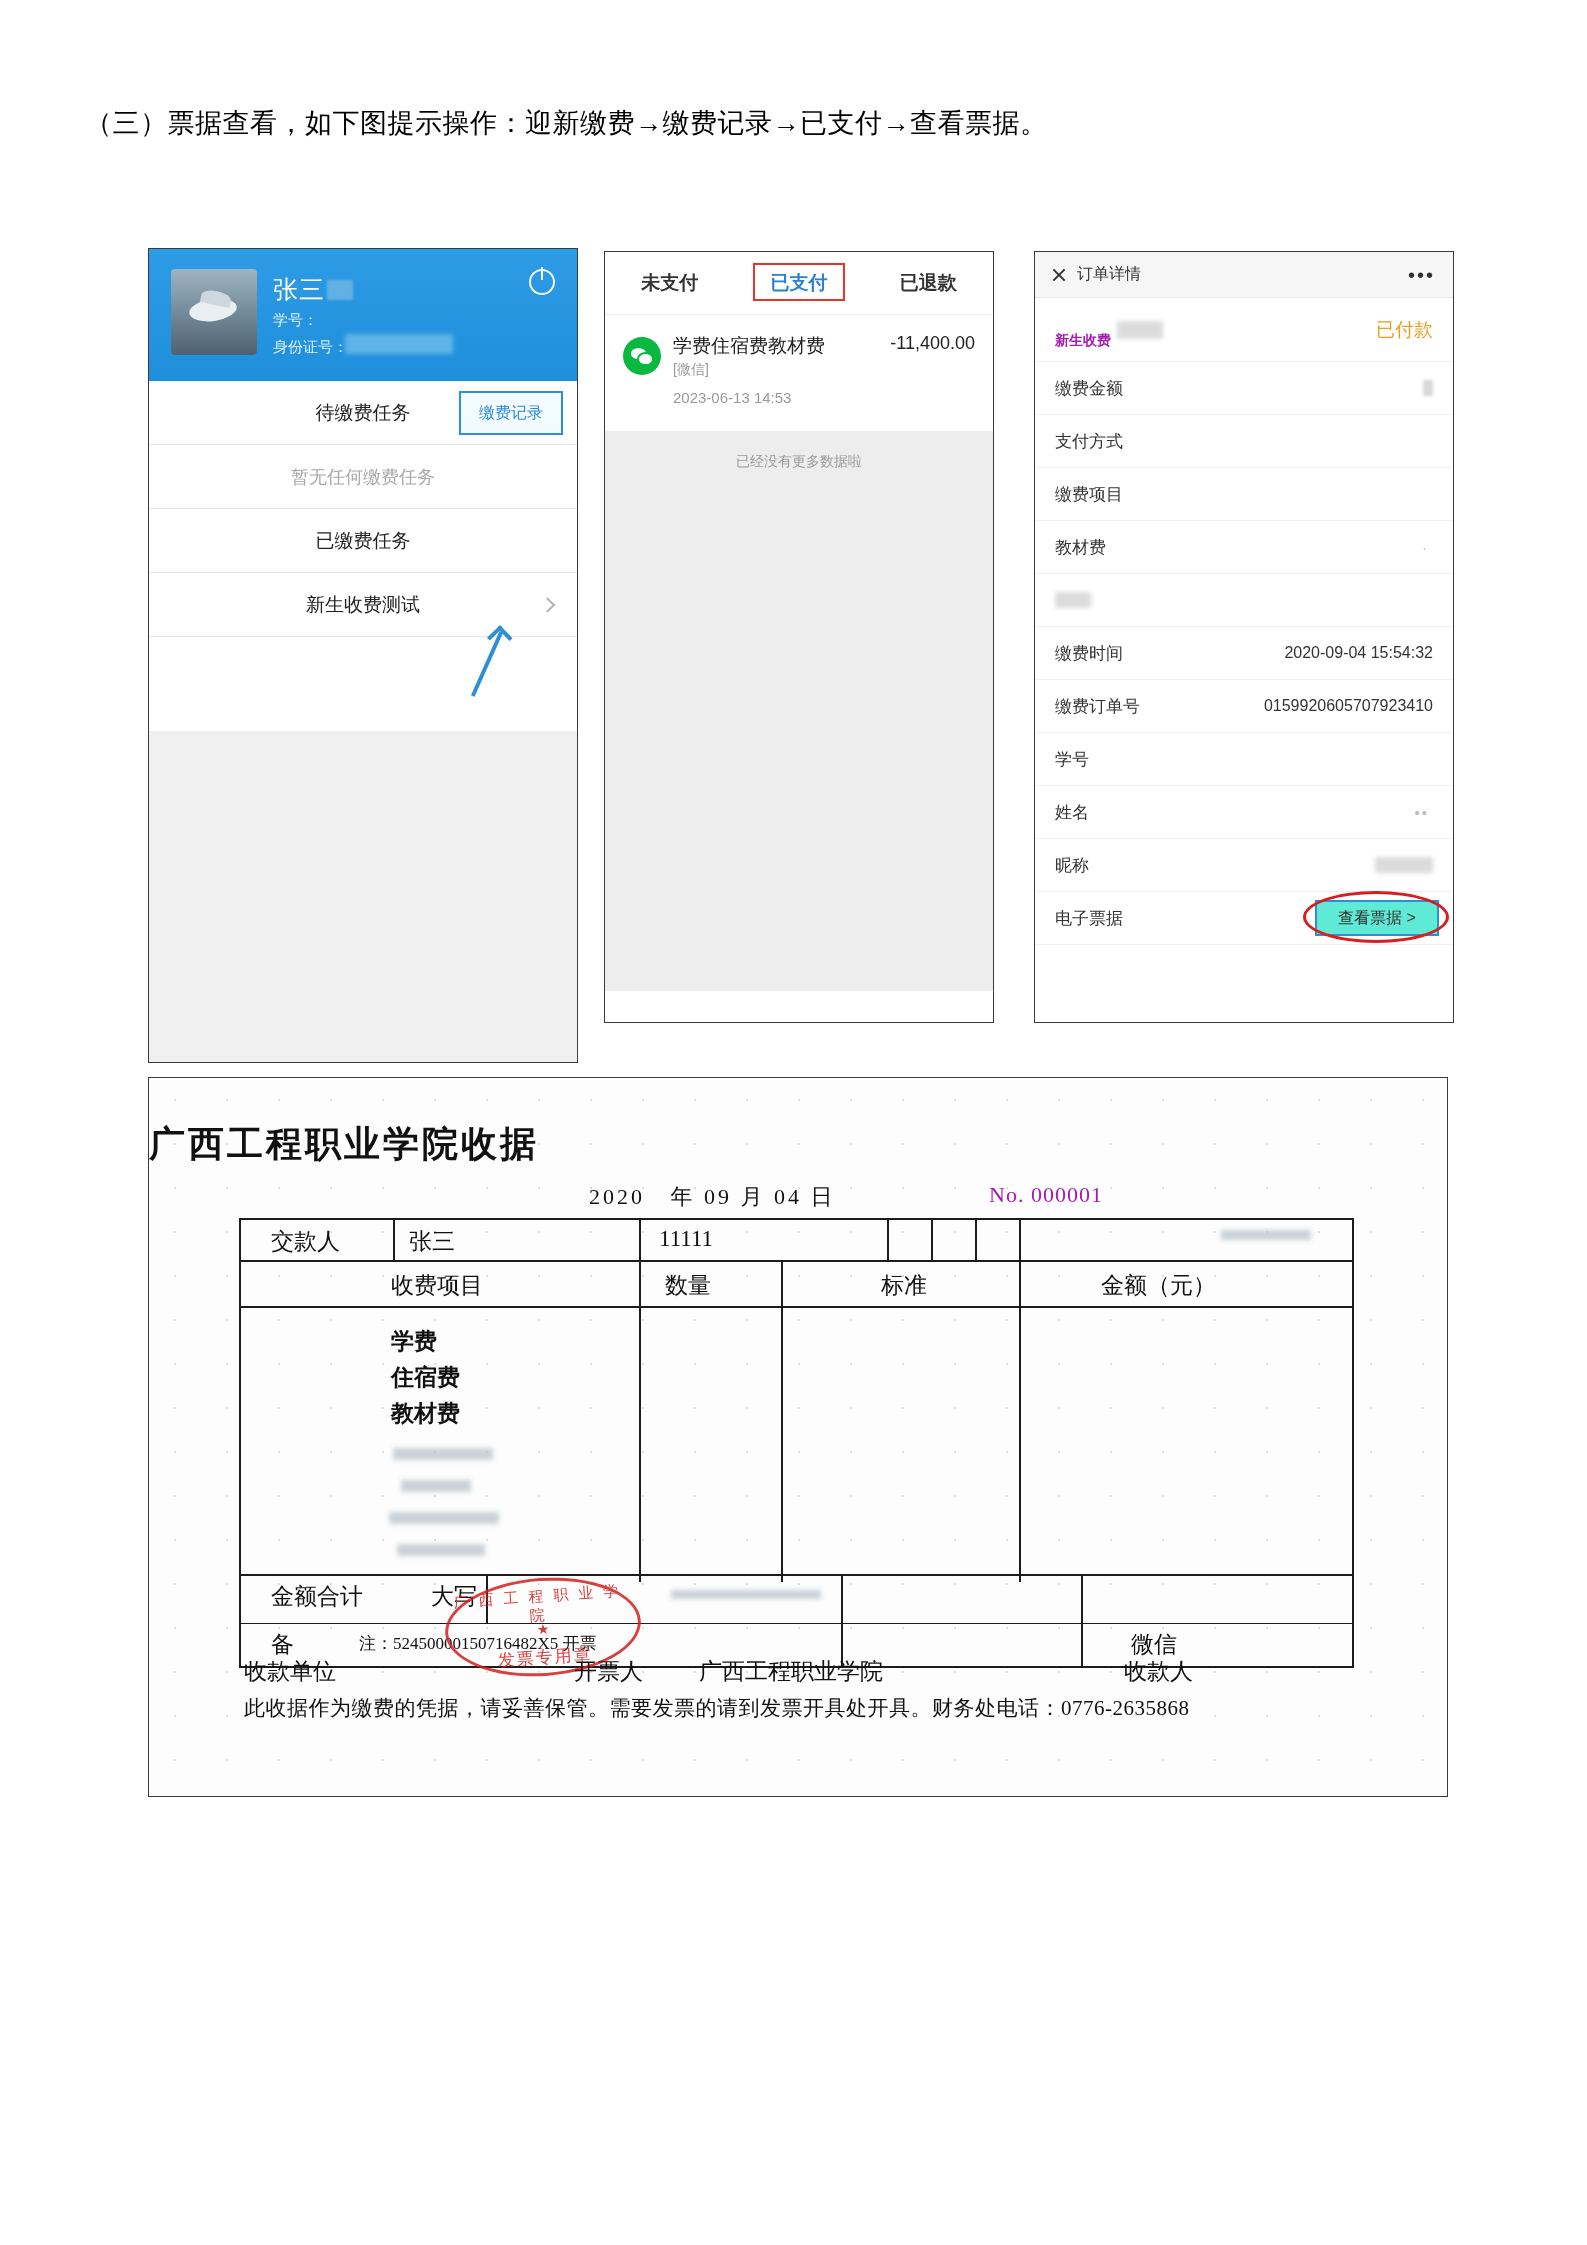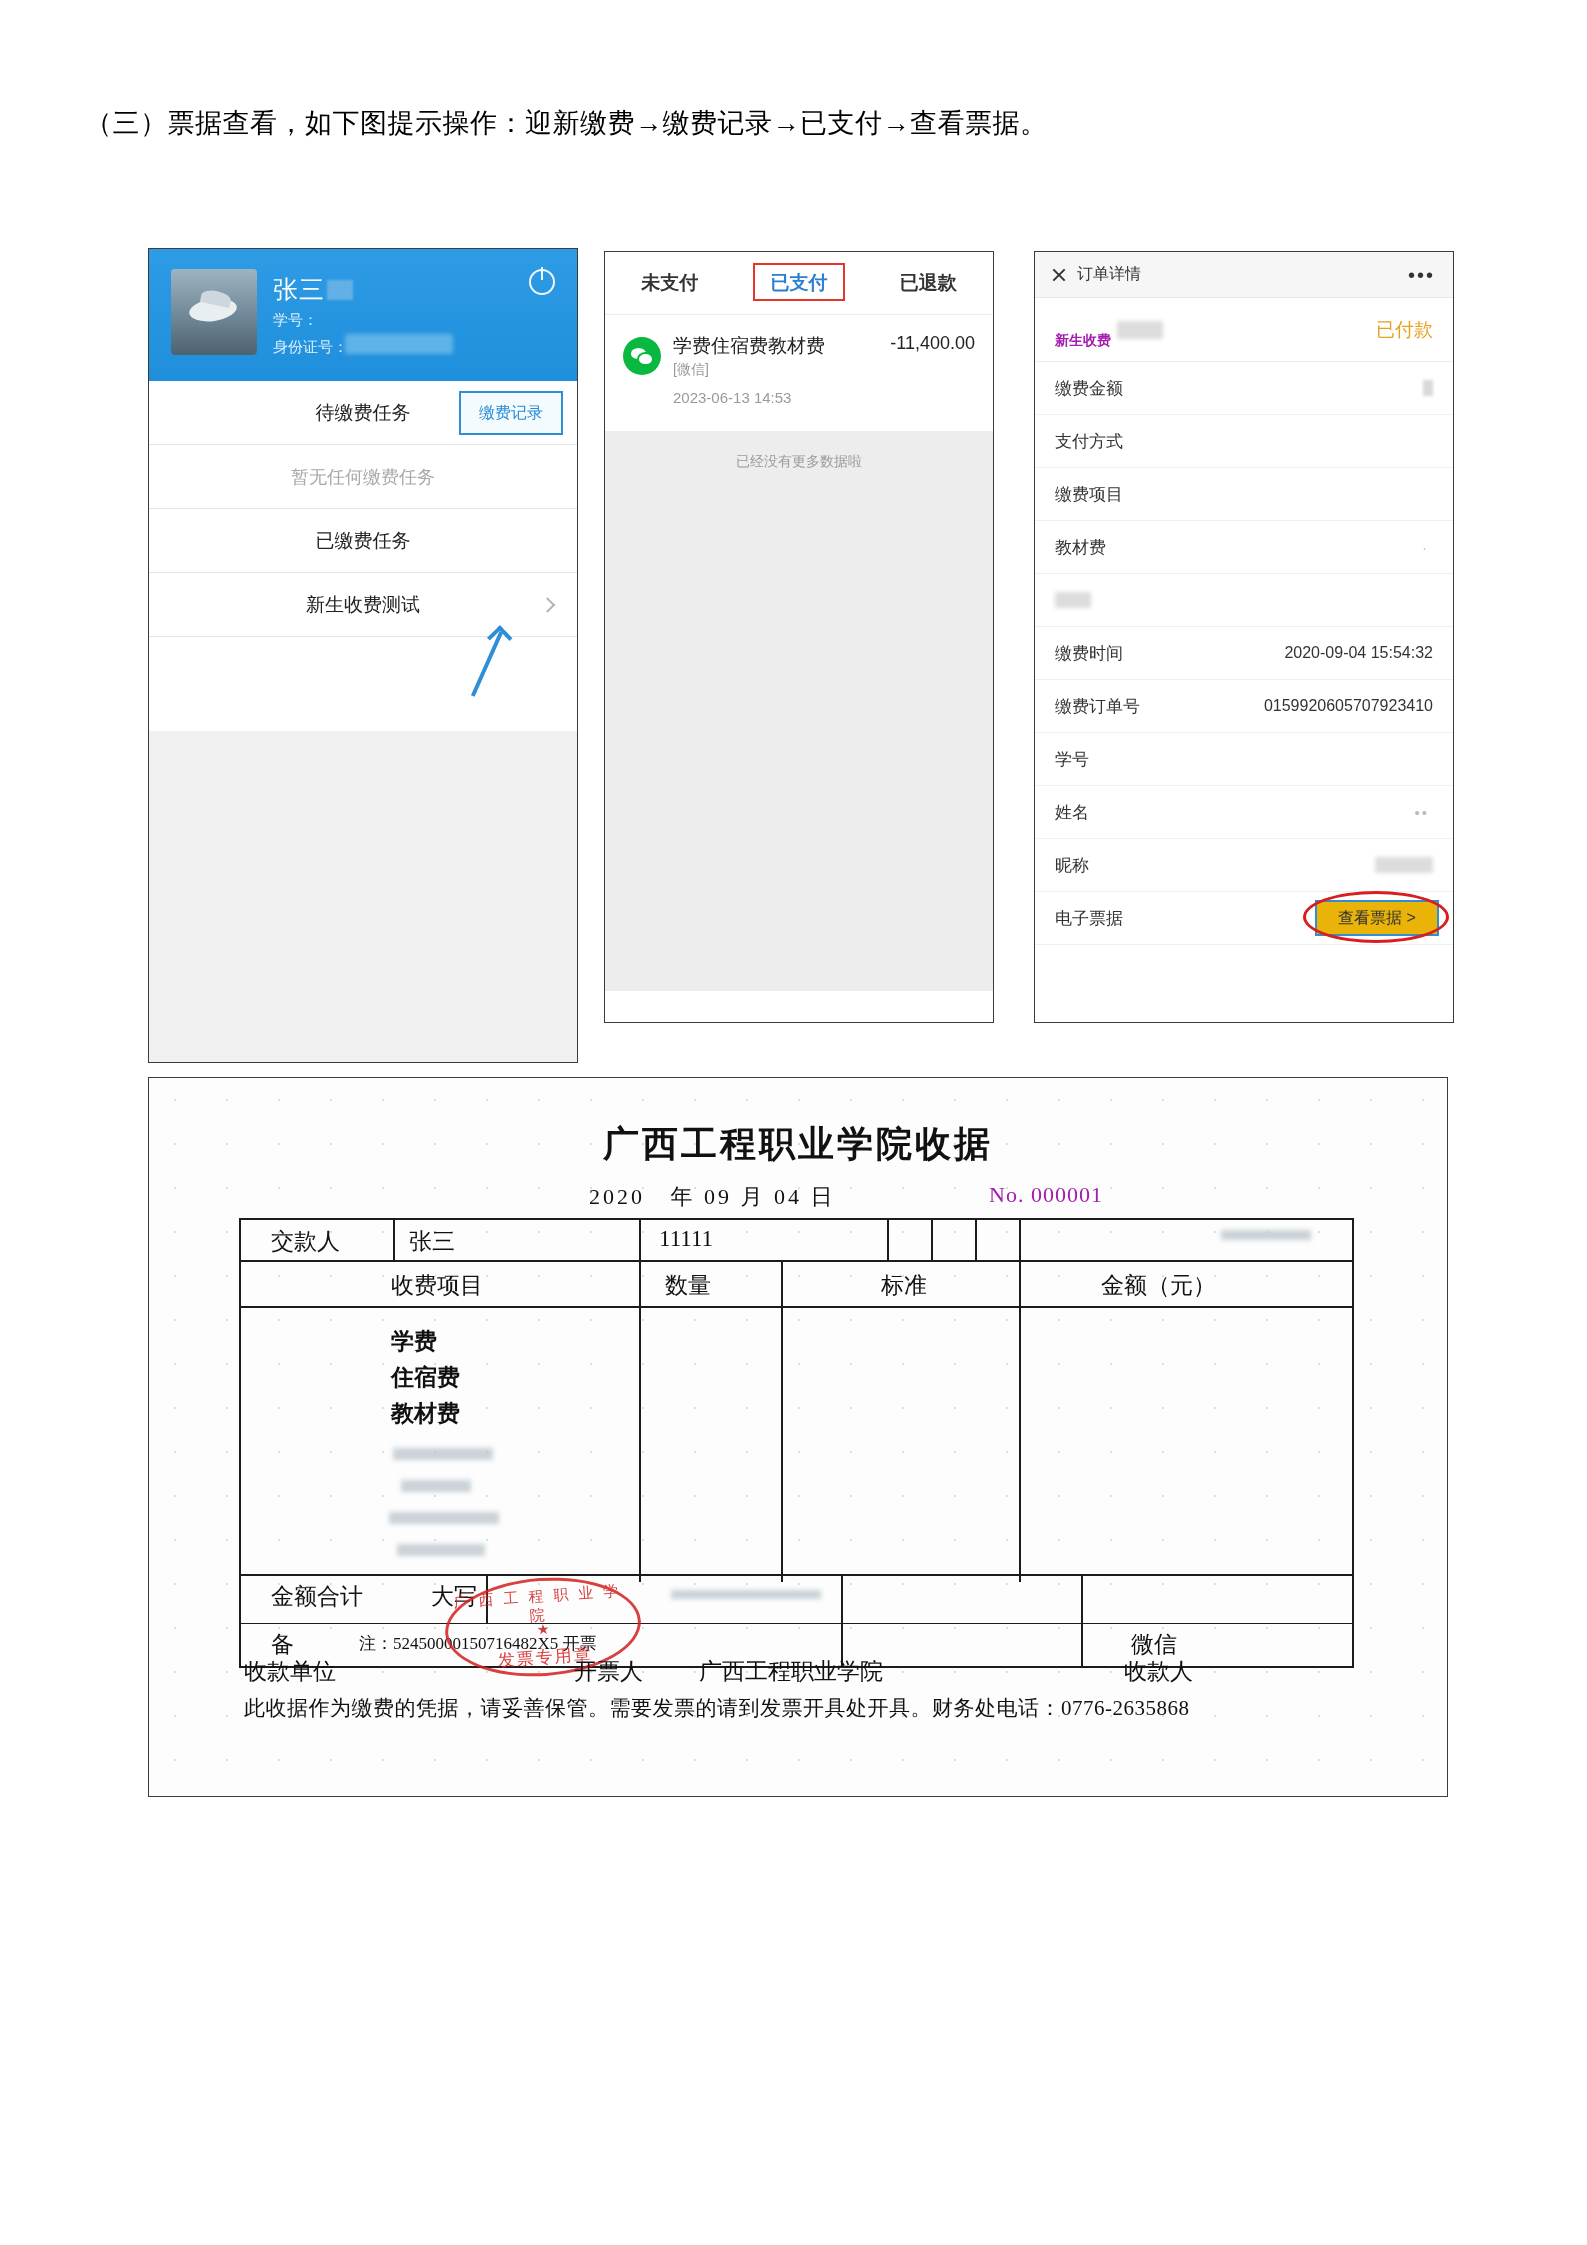--- a/index.html
+++ b/index.html
@@ -432,21 +432,21 @@
     top: 8px;
     width: 124px;
     height: 36px;
     border: 2px solid #2f8fd6;
     box-sizing: border-box;
     display: flex;
     align-items: center;
     justify-content: center;
     font-size: 16px;
     color: #333;
-    background: #eab308;
+    background: #5eead4;
   }
   .p3-ellipse {
     position: absolute;
     right: 4px;
     top: -1px;
     width: 146px;
     height: 52px;
     border: 3px solid #d71f20;
     border-radius: 50%;
     box-sizing: border-box;
@@ -468,21 +468,20 @@
     position: absolute;
     left: 0; top: 0; right: 0; bottom: 0;
     background-image: radial-gradient(#d9d9d9 1.1px, transparent 1.2px);
     background-size: 52px 44px;
     opacity: .9;
   }
   .r-title {
     position: absolute;
     left: 0; right: 0;
     top: 42px;
-    text-align: center;
     font-size: 36px;
     font-weight: bold;
     letter-spacing: 3px;
     color: #111;
     font-family: Liberation Mono, monospace;
   }
   .r-datebar {
     position: absolute;
     left: 440px;
     top: 104px;

